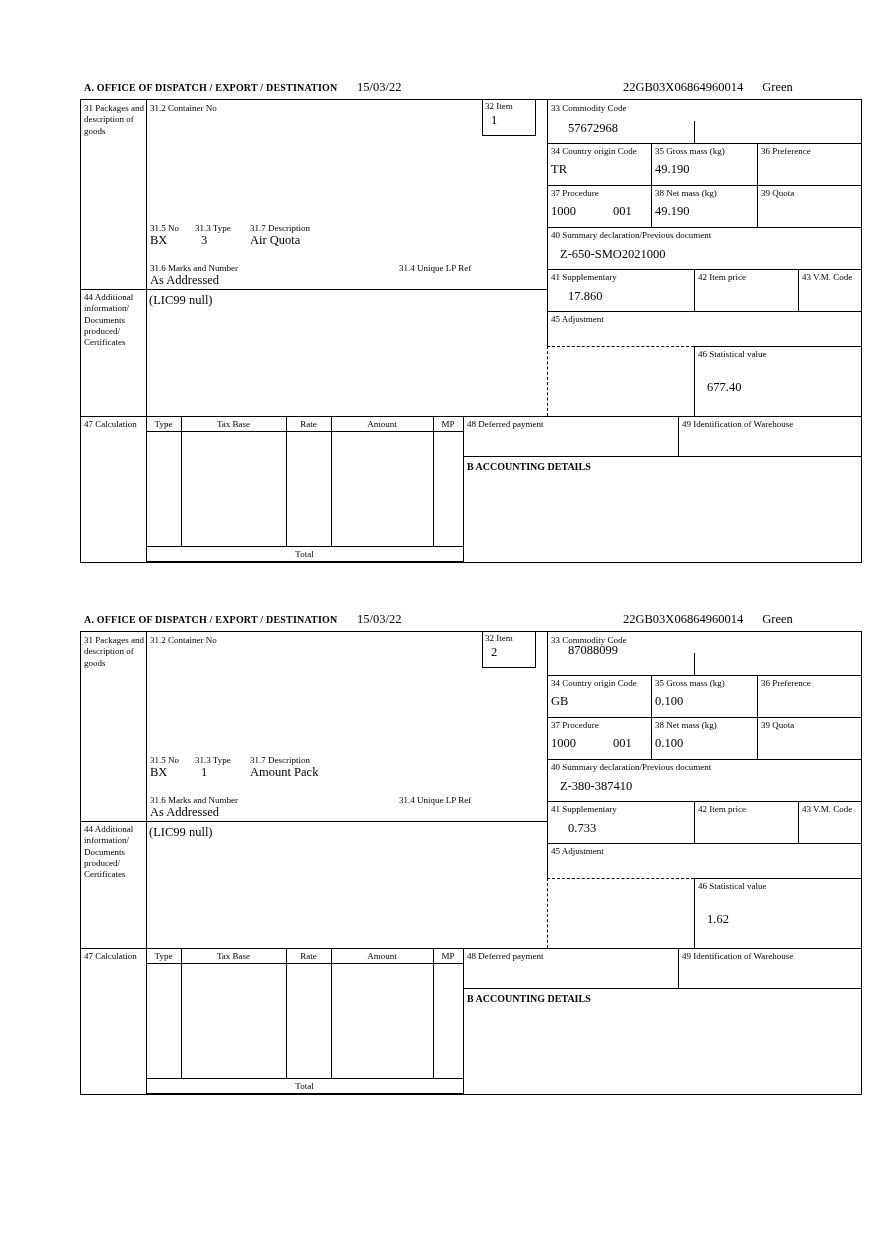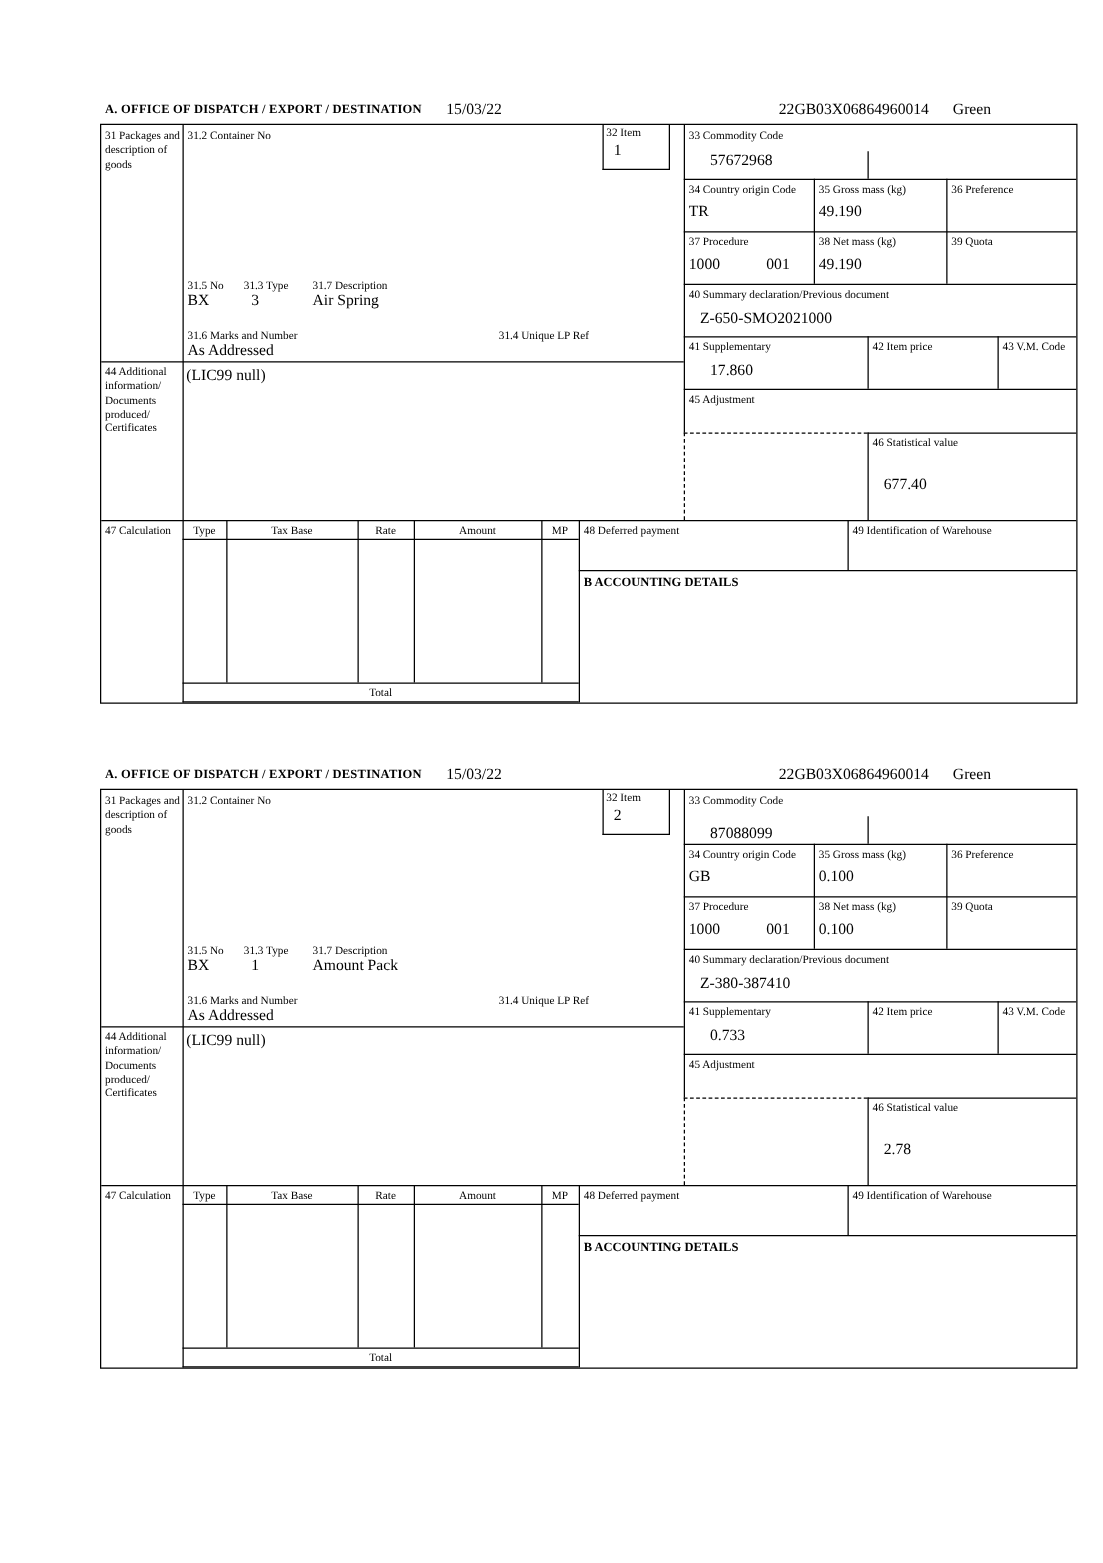--- a/index.html
+++ b/index.html
@@ -54,21 +54,21 @@
       <div class="box32">
         <span class="lbl">32 Item</span>
         <span class="val">1</span>
       </div>
 
       <div class="lbl" style="left:69px;top:123px">31.5 No</div>
       <div class="lbl" style="left:114px;top:123px">31.3 Type</div>
       <div class="lbl" style="left:169px;top:123px">31.7 Description</div>
       <div class="val" style="left:69px;top:134px">BX</div>
       <div class="val" style="left:120px;top:134px">3</div>
-      <div class="val" style="left:169px;top:134px">Air Spring</div>
+      <div class="val" style="left:169px;top:134px">Air Quota</div>
 
       <div class="lbl" style="left:69px;top:163px">31.6 Marks and Number</div>
       <div class="lbl" style="left:318px;top:163px">31.4 Unique LP Ref</div>
       <div class="val" style="left:69px;top:174px">As Addressed</div>
 
       <div class="hl" style="left:0;top:189px;width:466px"></div>
       <div class="val" style="left:68px;top:194px">(LIC99 null)</div>
 
       <div class="vl" style="left:466px;top:0;height:246px"></div>
       <div class="vl dash" style="left:466px;top:246px;height:70px"></div>
@@ -176,21 +176,21 @@
       <div class="lbl" style="left:318px;top:163px">31.4 Unique LP Ref</div>
       <div class="val" style="left:69px;top:174px">As Addressed</div>
 
       <div class="hl" style="left:0;top:189px;width:466px"></div>
       <div class="val" style="left:68px;top:194px">(LIC99 null)</div>
 
       <div class="vl" style="left:466px;top:0;height:246px"></div>
       <div class="vl dash" style="left:466px;top:246px;height:70px"></div>
 
       <div class="lbl" style="left:470px;top:3px">33 Commodity Code</div>
-      <div class="val" style="left:487px;top:28px">87088099</div>
+      <div class="val" style="left:487px;top:12px">87088099</div>
       <div class="vl" style="left:613px;top:21px;height:22px"></div>
       <div class="hl" style="left:466px;top:43px;width:314px"></div>
 
       <div class="vl" style="left:570px;top:43px;height:84px"></div>
       <div class="vl" style="left:676px;top:43px;height:84px"></div>
       <div class="lbl" style="left:470px;top:46px">34 Country origin Code</div>
       <div class="lbl" style="left:574px;top:46px">35 Gross mass (kg)</div>
       <div class="lbl" style="left:680px;top:46px">36 Preference</div>
       <div class="val" style="left:470px;top:63px">GB</div>
       <div class="val" style="left:574px;top:63px">0.100</div>
@@ -215,21 +215,21 @@
       <div class="lbl" style="left:721px;top:172px">43 V.M. Code</div>
       <div class="val" style="left:487px;top:190px">0.733</div>
       <div class="hl" style="left:466px;top:211px;width:314px"></div>
 
       <div class="lbl" style="left:470px;top:214px">45 Adjustment</div>
       <div class="hl dash" style="left:466px;top:246px;width:147px"></div>
 
       <div class="hl" style="left:613px;top:246px;width:167px"></div>
       <div class="vl" style="left:613px;top:246px;height:70px"></div>
       <div class="lbl" style="left:617px;top:249px">46 Statistical value</div>
-      <div class="val" style="left:626px;top:281px">2.78</div>
+      <div class="val" style="left:626px;top:281px">1.62</div>
 
       <div class="hl" style="left:0;top:316px;width:780px"></div>
 
       <div class="vl" style="left:100px;top:316px;height:130px"></div>
       <div class="vl" style="left:205px;top:316px;height:130px"></div>
       <div class="vl" style="left:250px;top:316px;height:130px"></div>
       <div class="vl" style="left:352px;top:316px;height:130px"></div>
       <div class="vl" style="left:382px;top:316px;height:146px"></div>
       <div class="hl" style="left:65px;top:331px;width:317px"></div>
 

